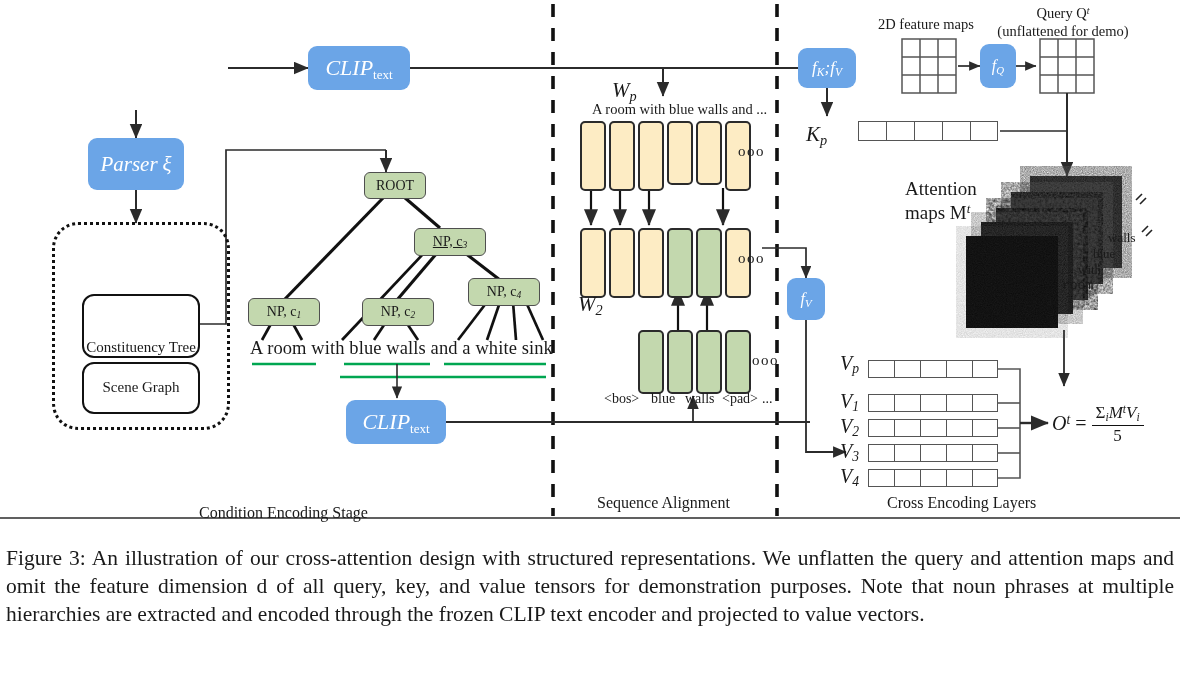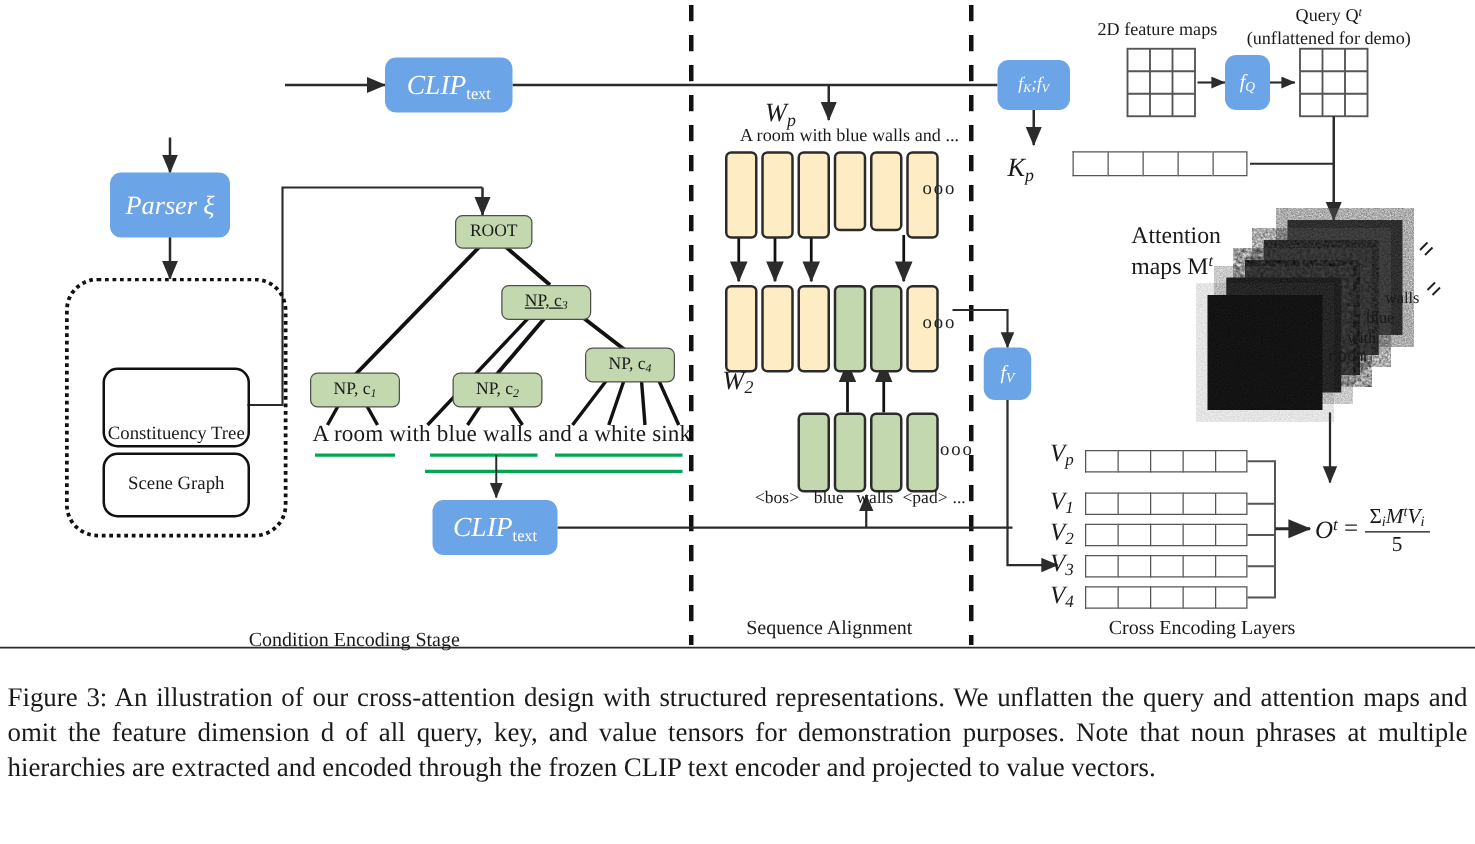--- a/index.html
+++ b/index.html
@@ -196,21 +196,21 @@
   <div class="round-box" style="left:82px;top:294px;width:114px;height:60px;align-items:flex-end;">
     <span>Constituency Tree</span>
   </div>
   <div class="round-box" style="left:82px;top:362px;width:114px;height:48px;">
     <span>Scene Graph</span>
   </div>
 
   <div class="green-node" style="left:364px;top:172px;width:60px;height:25px;">
     <span>ROOT</span>
   </div>
-  <div class="green-node" style="left:401px;top:228px;width:70px;height:26px;text-decoration:underline;">
+  <div class="green-node" style="left:414px;top:228px;width:70px;height:26px;text-decoration:underline;">
     <span><span>NP, c</span><i><sub>3</sub></i></span>
   </div>
   <div class="green-node" style="left:468px;top:278px;width:70px;height:26px;">
     <span><span>NP, c</span><i><sub>4</sub></i></span>
   </div>
   <div class="green-node" style="left:248px;top:298px;width:70px;height:26px;">
     <span><span>NP, c</span><i><sub>1</sub></i></span>
   </div>
   <div class="green-node" style="left:362px;top:298px;width:70px;height:26px;">
     <span><span>NP, c</span><i><sub>2</sub></i></span>
@@ -254,21 +254,21 @@
   <div class="wbox wg" style="left:696px;top:330px;width:22px;height:60px;"></div>
   <div class="wbox wg" style="left:725px;top:330px;width:22px;height:60px;"></div>
   <div class="dots" style="left:752px;top:352px;">ooo</div>
 
   <div class="tword" style="left:604px;top:391px;">&lt;bos&gt;</div>
   <div class="tword" style="left:651px;top:391px;">blue</div>
   <div class="tword" style="left:685px;top:391px;">walls</div>
   <div class="tword" style="left:722px;top:391px;">&lt;pad&gt;</div>
   <div class="tword" style="left:762px;top:391px;">...</div>
 
-  <div class="blue-box" style="left:798px;top:48px;width:58px;height:40px;font-size:14px;">
+  <div class="blue-box" style="left:798px;top:48px;width:58px;height:40px;font-size:17px;">
     <span><i><span>f</span><sub>K</sub><span>;</span><span>f</span><sub>V</sub></i></span>
   </div>
 
   <div class="lbl mathit" style="left:806px;top:122px;font-size:21px;">
     <span>K</span><sub>p</sub>
   </div>
   <div class="cellrow" style="left:858px;top:121px;">
     <div style="width:28px;height:20px;"></div>
       <div style="width:28px;height:20px;"></div>
     <div style="width:28px;height:20px;"></div>

